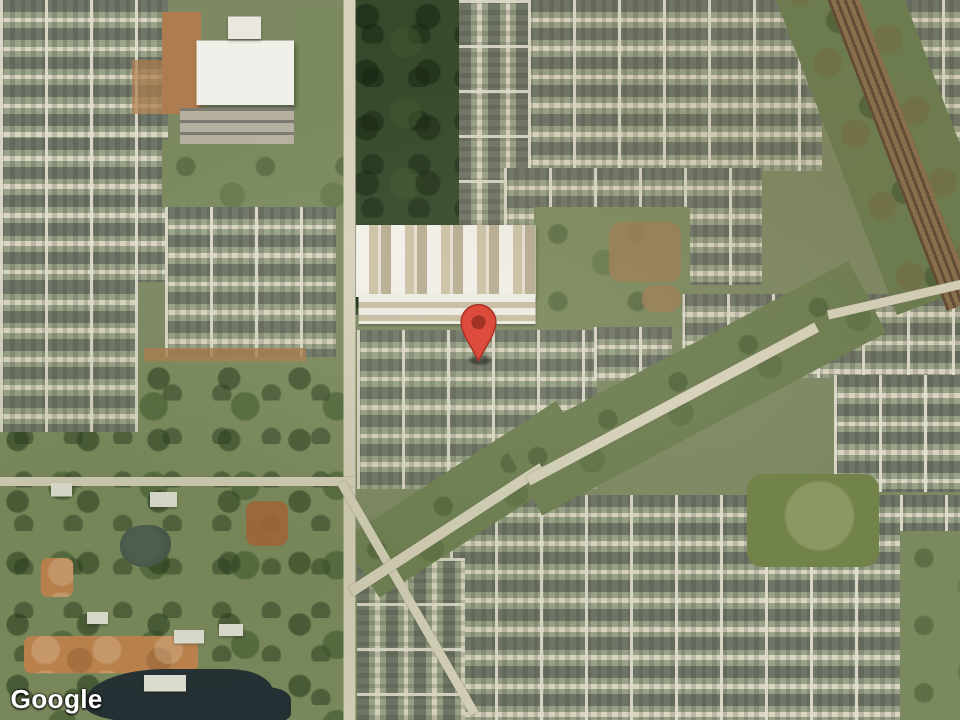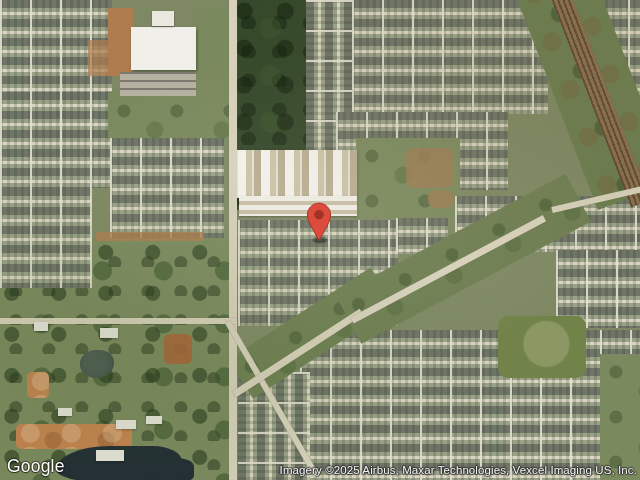--- a/index.html
+++ b/index.html
@@ -53,21 +53,21 @@
   .dirt-soft{background-color:#9b7e55;border-radius:8px;opacity:.85;}
   .dirt-red{background-color:#a96336;border-radius:6px;opacity:.9;}
   .pond{background:radial-gradient(circle at 45% 45%, #4a5a52 0 45%, #39463f 100%);border-radius:50% 45% 55% 50%;}
   .lake{background:#1f2b33;}
   .atmo{pointer-events:none;background-image:
      radial-gradient(600px 300px at 15% 75%, rgba(90,110,60,.18), transparent 70%),
      radial-gradient(500px 260px at 85% 20%, rgba(125,112,72,.16), transparent 70%),
      radial-gradient(420px 230px at 50% 45%, rgba(255,250,230,.08), transparent 70%);}
   
   .pin-shadow{background:radial-gradient(ellipse at center, rgba(0,0,0,.38) 0 40%, transparent 72%);}
-  .gw{position:absolute;left:7px;bottom:3px;font-weight:normal;font-size:17.5px;letter-spacing:.2px;color:#fff;
+  .gw{position:absolute;left:7px;bottom:3px;font-weight:bold;font-size:17.5px;letter-spacing:.2px;color:#fff;
       text-shadow:0 1px 1px rgba(0,0,0,.65),1px 0 1px rgba(0,0,0,.45),-1px 0 1px rgba(0,0,0,.45),0 -1px 1px rgba(0,0,0,.45);
       cursor:pointer;}
   .attr{position:absolute;right:3px;bottom:4px;font-size:11.5px;color:#f5f5f5;letter-spacing:.1px;
       text-shadow:-1px 0 1px rgba(45,45,45,.9),1px 0 1px rgba(45,45,45,.9),0 -1px 1px rgba(45,45,45,.9),0 1px 1px rgba(45,45,45,.9),0 0 2px rgba(45,45,45,.8);}
 </style>
 </head>
 <body>
 
 <div id="stage">
 
@@ -140,14 +140,13 @@
 
   <div class="rg atmo" style="left:0;top:0;width:640px;height:480px"></div>
 
   <div class="rg pin-shadow" style="left:311px;top:236px;width:18px;height:8px"></div>
   <svg width="26" height="40" viewBox="0 0 26 40" style="position:absolute;left:306px;top:202px">
     <path d="M13 1.2 C6.6 1.2 1.4 6.4 1.4 12.8 c0 3.9 2.1 8.6 4.6 13 C8.9 30.9 13 38.4 13 38.4 s4.1-7.5 7-12.6 c2.5-4.4 4.6-9.1 4.6-13 C24.6 6.4 19.4 1.2 13 1.2 Z" stroke="#A93226" stroke-width="1" fill="#DC4B3C"></path>
     <circle cx="13" cy="12.8" r="4.7" fill="#A03226"></circle>
   </svg>
 
   <div class="gw">Google</div>
-  <div class="attr">Imagery ©2025 Airbus, Maxar Technologies, Vexcel Imaging US, Inc.</div>
 </div>
 
 </body></html>

